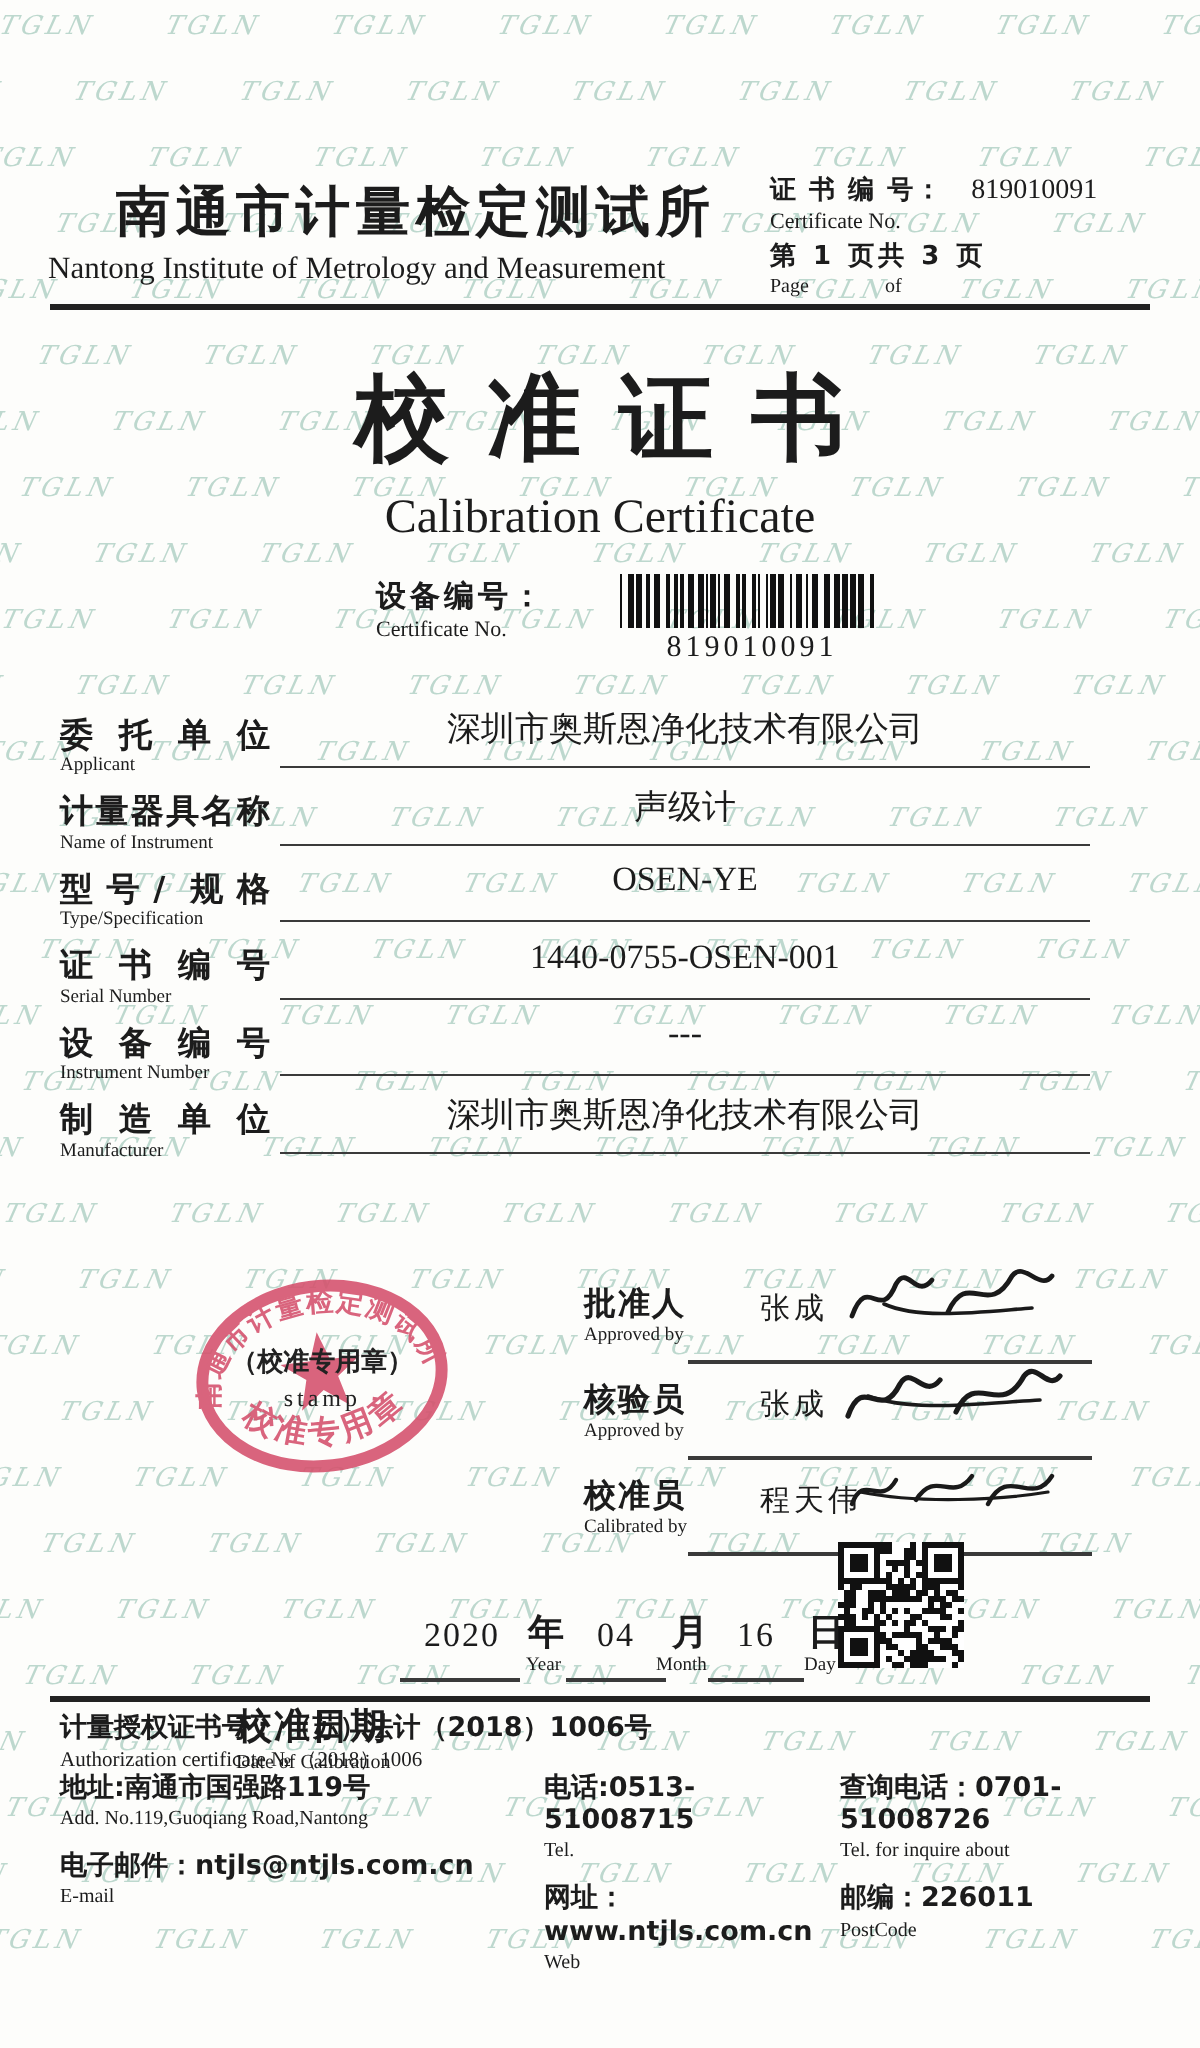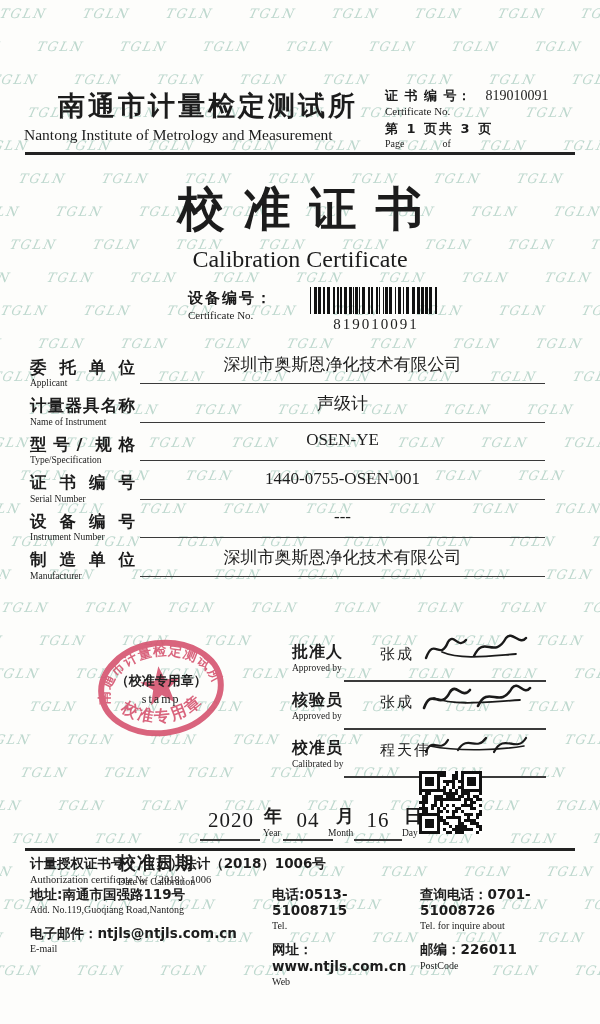--- a/index.html
+++ b/index.html
@@ -71,21 +71,21 @@
   .sig-name { position:absolute; left:88px; top:9px; font-size:15px; letter-spacing:2px; }
   .sig-ink { position:absolute; left:128px; top:-6px; }
   .sig-line { position:absolute; left:52px; bottom:2px; width:202px; height:1.6px; background:#3a3a3a; }
 
   
   #qr { position:absolute; left:419px; top:771px; width:63px; height:63px; background:#fff; }
   #qr svg { display:block; }
   .date-label { position:absolute; left:118px; top:851px; text-align:left; }
   .date-label-cn { font-size:18px; font-weight:700; font-family:"DejaVu Sans", sans-serif; letter-spacing:1px; }
   .date-label-en { font-size:10px; margin-top:1px; }
-  .date-val { position:absolute; top:808px; font-size:21px; text-align:center; letter-spacing:1px; }
+  .date-val { position:absolute; top:808px; font-size:17px; text-align:center; letter-spacing:1px; }
   .date-underline { position:absolute; top:839px; height:1.5px; background:#3a3a3a; }
   .date-unit-cn { position:absolute; top:804px; font-size:18px; font-weight:700; font-family:"DejaVu Sans", sans-serif; }
   .date-unit-en { position:absolute; top:828px; font-size:9.5px; }
 
   
   .footer-rule { position:absolute; left:25px; top:848px; width:550px; height:2.5px; background:#222; }
   .auth-cn { position:absolute; left:30px; top:855px; font-size:13.5px; font-weight:700; font-family:"DejaVu Sans", sans-serif; }
   .auth-en { position:absolute; left:30px; top:873px; font-size:10.5px; }
   .fcol { position:absolute; top:886px; }
   .fc1 { left:30px; width:235px; } .fc2 { left:272px; width:145px; } .fc3 { left:420px; width:165px; }

